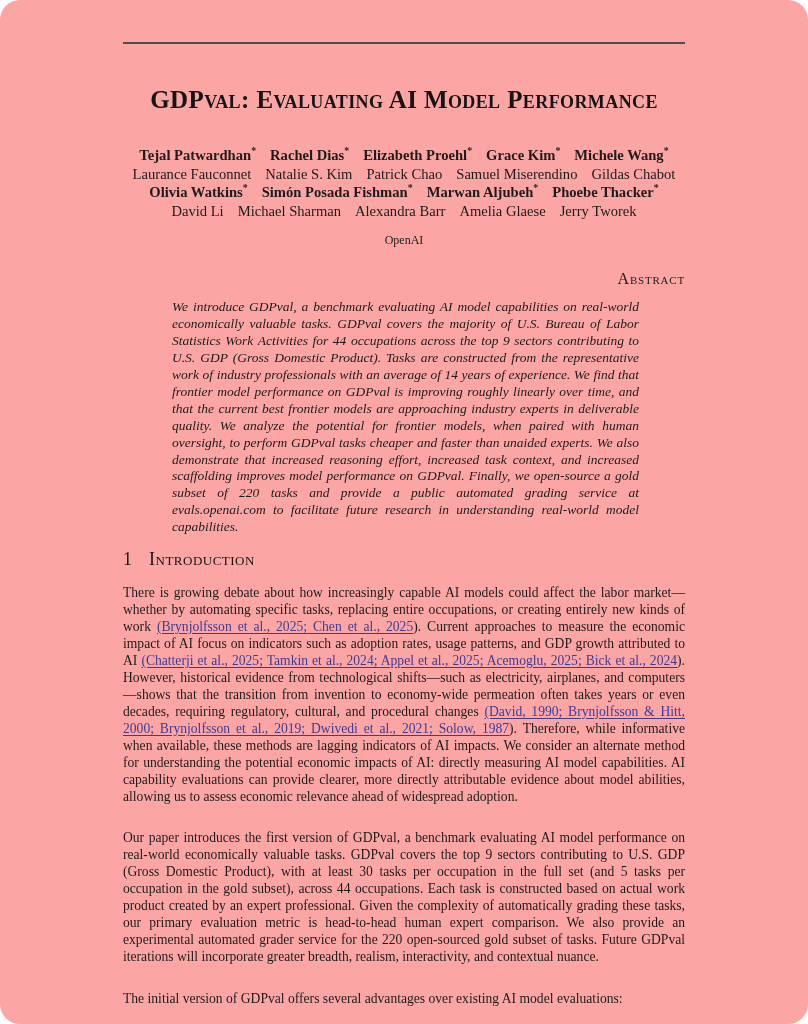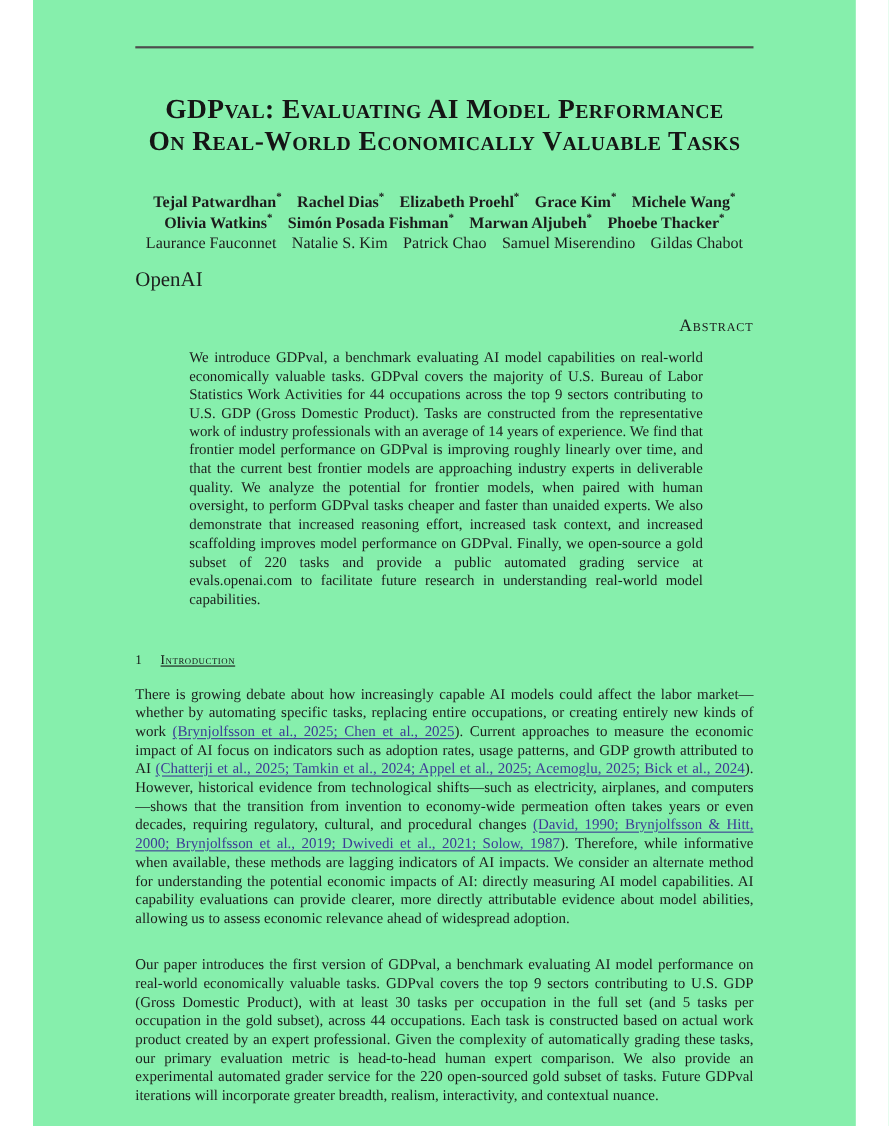--- a/index.html
+++ b/index.html
@@ -1,25 +1,26 @@
 <!DOCTYPE html>
 <html style="--link: #3d3c96; --ink: #1c1c1c;"><head>
 <meta charset="utf-8">
 <style>
   :root { --link: #3d3c96; --ink: #1c1c1c; }
   * { box-sizing: border-box; }
   body { margin: 0; background: #ffffff; }
   .page {
     position: relative;
-    width: 748px; height: 1024px;
+    width: 808px; height: 1024px;
     margin: 0 auto;
-    background: #86efac;
+    background: #fca5a5;
     overflow: hidden;
     font-family: "Liberation Serif", "DejaVu Serif", serif;
     color: var(--ink);
+    border-radius: 20px;
   }
   .content {
     width: 562px; height: 100%;
     margin: 0 auto;
     display: flex; flex-direction: column;
   }
   .content > * { flex-shrink: 0; }
 
   .toprule { margin-top: 42px; height: 2px; background: #4d4d4d; }
 
@@ -33,35 +34,35 @@
     color: #151515;
     white-space: nowrap;
   }
 
   .authors { margin-top: 32px; text-align: center; font-size: 14.6px; line-height: 18.6px; }
   .author-row { white-space: nowrap; }
   .author-row.bold { font-weight: bold; }
   .author-name { margin: 0 7px; }
   sup { font-size: 68%; vertical-align: super; line-height: 0; }
 
-  .affiliation { margin-top: 13px; text-align: left; font-size: 19px; }
+  .affiliation { margin-top: 13px; text-align: center; font-size: 12px; }
 
   .abstract-heading {
     margin-top: 22px;
     text-align: right;
     font-variant: small-caps;
     font-size: 16px; letter-spacing: 0.8px;
   }
   .abstract-body {
-    margin: 11px 46px 14px 49px;
+    margin: 11px 46px 0 49px;
     text-align: justify;
-    font-size: 13.5px; line-height: 16.9px;
+    font-size: 13.5px; line-height: 16.9px; font-style: italic;
   }
 
-  .section-heading { margin-top: 26px; font-size: 12px; color: #141414; text-decoration: underline; }
+  .section-heading { margin-top: 13px; font-size: 18px; color: #141414; }
   .section-number { display: inline-block; margin-right: 17px; }
   .section-title { font-variant: small-caps; letter-spacing: 0.5px; }
 
   .para { text-align: justify; font-size: 13.6px; line-height: 17px; }
   .para.follow { margin-top: 11px; }
 
   .cite {
     color: var(--link);
     text-decoration: underline;
     text-decoration-color: var(--link);
@@ -72,27 +73,27 @@
 </head>
 <body>
 
 <div class="page">
   <div class="content">
 
     <div class="toprule"></div>
 
     <div class="title">
       <div>GDPval: Evaluating AI Model Performance</div>
-      <div>On Real-World Economically Valuable Tasks</div>
     </div>
 
     <div class="authors">
         <div class="author-row bold"><span class="author-name">Tejal Patwardhan<sup>*</sup></span><span class="author-name">Rachel Dias<sup>*</sup></span><span class="author-name">Elizabeth Proehl<sup>*</sup></span><span class="author-name">Grace Kim<sup>*</sup></span><span class="author-name">Michele Wang<sup>*</sup></span></div>
+        <div class="author-row"><span class="author-name">Laurance Fauconnet</span><span class="author-name">Natalie S. Kim</span><span class="author-name">Patrick Chao</span><span class="author-name">Samuel Miserendino</span><span class="author-name">Gildas Chabot</span></div>
         <div class="author-row bold"><span class="author-name">Olivia Watkins<sup>*</sup></span><span class="author-name">Simón Posada Fishman<sup>*</sup></span><span class="author-name">Marwan Aljubeh<sup>*</sup></span><span class="author-name">Phoebe Thacker<sup>*</sup></span></div>
-        <div class="author-row"><span class="author-name">Laurance Fauconnet</span><span class="author-name">Natalie S. Kim</span><span class="author-name">Patrick Chao</span><span class="author-name">Samuel Miserendino</span><span class="author-name">Gildas Chabot</span></div>
+        <div class="author-row"><span class="author-name">David Li</span><span class="author-name">Michael Sharman</span><span class="author-name">Alexandra Barr</span><span class="author-name">Amelia Glaese</span><span class="author-name">Jerry Tworek</span></div>
       </div>
 
     <div class="affiliation">OpenAI</div>
 
     <div class="abstract-heading">Abstract</div>
 
     <div class="abstract-body">We introduce GDPval, a benchmark evaluating AI model capabilities on real-world economically valuable tasks. GDPval covers the majority of U.S. Bureau of Labor Statistics Work Activities for 44 occupations across the top 9 sectors contributing to U.S. GDP (Gross Domestic Product). Tasks are constructed from the representative work of industry professionals with an average of 14 years of experience. We find that frontier model performance on GDPval is improving roughly linearly over time, and that the current best frontier models are approaching industry experts in deliverable quality. We analyze the potential for frontier models, when paired with human oversight, to perform GDPval tasks cheaper and faster than unaided experts. We also demonstrate that increased reasoning effort, increased task context, and increased scaffolding improves model performance on GDPval. Finally, we open-source a gold subset of 220 tasks and provide a public automated grading service at evals.openai.com to facilitate future research in understanding real-world model capabilities.</div>
 
     <div class="section-heading">
       <span class="section-number">1</span><span class="section-title">Introduction</span>

